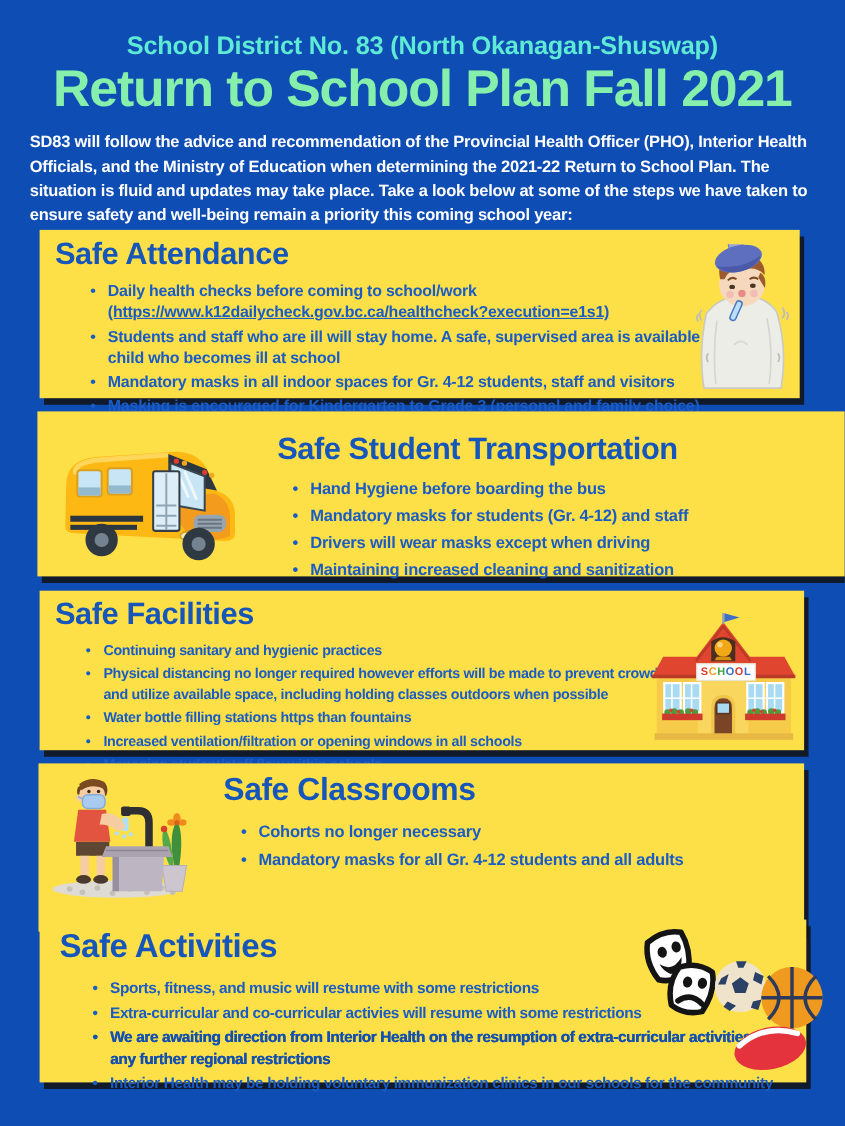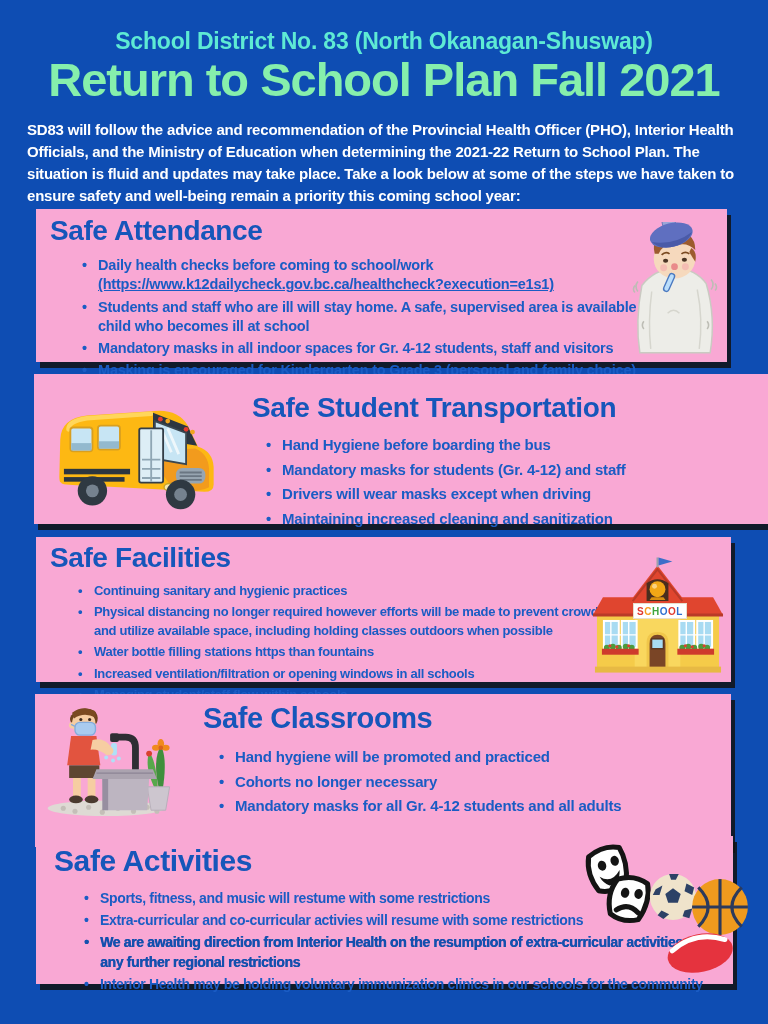--- a/index.html
+++ b/index.html
@@ -6,21 +6,21 @@
   .poster{position:relative;width:768px;height:1024px;background:#0E4DB3;overflow:hidden;
           font-family:"Liberation Sans",sans-serif;}
   
   .district{position:absolute;top:28px;left:0;width:768px;text-align:center;color:#5eead4;
             font-size:23px;font-weight:bold;letter-spacing:-0.2px;}
   .main-title{position:absolute;top:52px;left:0;width:768px;text-align:center;color:#86efac;
             font-size:47px;font-weight:bold;letter-spacing:-1px;line-height:1.2;}
   .intro{position:absolute;top:119px;left:27px;width:718px;color:#FFFFFF;
             font-size:15px;font-weight:bold;line-height:1.47;letter-spacing:-0.2px;}
   
-  .card{position:absolute;background:#f9a8d4;box-shadow:4px 6px 0 rgba(18,18,18,0.85);}
+  .card{position:absolute;background:#fde047;box-shadow:4px 6px 0 rgba(18,18,18,0.85);}
   .card-title{position:absolute;color:#1656BA;font-weight:bold;font-size:28px;letter-spacing:-0.4px;}
   ul.bullets{position:absolute;margin:0;padding:0;list-style:none;color:#1A5CC4;font-weight:bold;}
   ul.bullets li{position:relative;padding-left:16px;}
   ul.bullets li::before{content:"\2022";position:absolute;left:0;top:0;}
   .b-link{display:block;text-decoration:underline;color:inherit;cursor:pointer;}
   .bold{text-shadow:0.4px 0 0 currentColor;color:#1450AE;}
 
   .card1{left:36px;top:209px;width:691px;height:153px;}
   .card1 .card-title{left:14px;top:6px;}
   .card1 ul.bullets{left:46px;top:47px;width:640px;font-size:14.5px;letter-spacing:-0.2px;line-height:1.33;}
@@ -254,21 +254,20 @@
       <rect x="43" y="81" width="8" height="21" fill="#F6CDA2"></rect>
       <ellipse cx="31" cy="103" rx="7" ry="4" fill="#4A3A2E"></ellipse>
       <ellipse cx="47" cy="103" rx="7" ry="4" fill="#4A3A2E"></ellipse>
       <path d="M52,72 L110,72 L114,82 L48,82 Z" fill="#ABA3AF"></path>
       <path d="M58,82 L106,82 L104,114 L60,114 Z" fill="#BDB5C1"></path>
       <rect x="58" y="82" width="6" height="32" fill="#978FA0"></rect>
       <path d="M52,76 h58" stroke="#8C8495" stroke-width="1.5"></path>
     </svg>
     <div class="card-title">Safe Classrooms</div>
     <ul class="bullets">
-      <li><span>Hand hygiene will be promoted and practiced</span></li>
       <li><span>Cohorts no longer necessary</span></li>
       <li><span>Mandatory masks for all Gr. 4-12 students and all adults</span></li>
     </ul>
   </div>
 
   <div class="card card5">
     <div class="card-title">Safe Activities</div>
     <ul class="bullets">
       <li><span>Sports, fitness, and music will restume with some restrictions</span></li>
       <li><span>Extra-curricular and co-curricular activies will resume with some restrictions</span></li>

